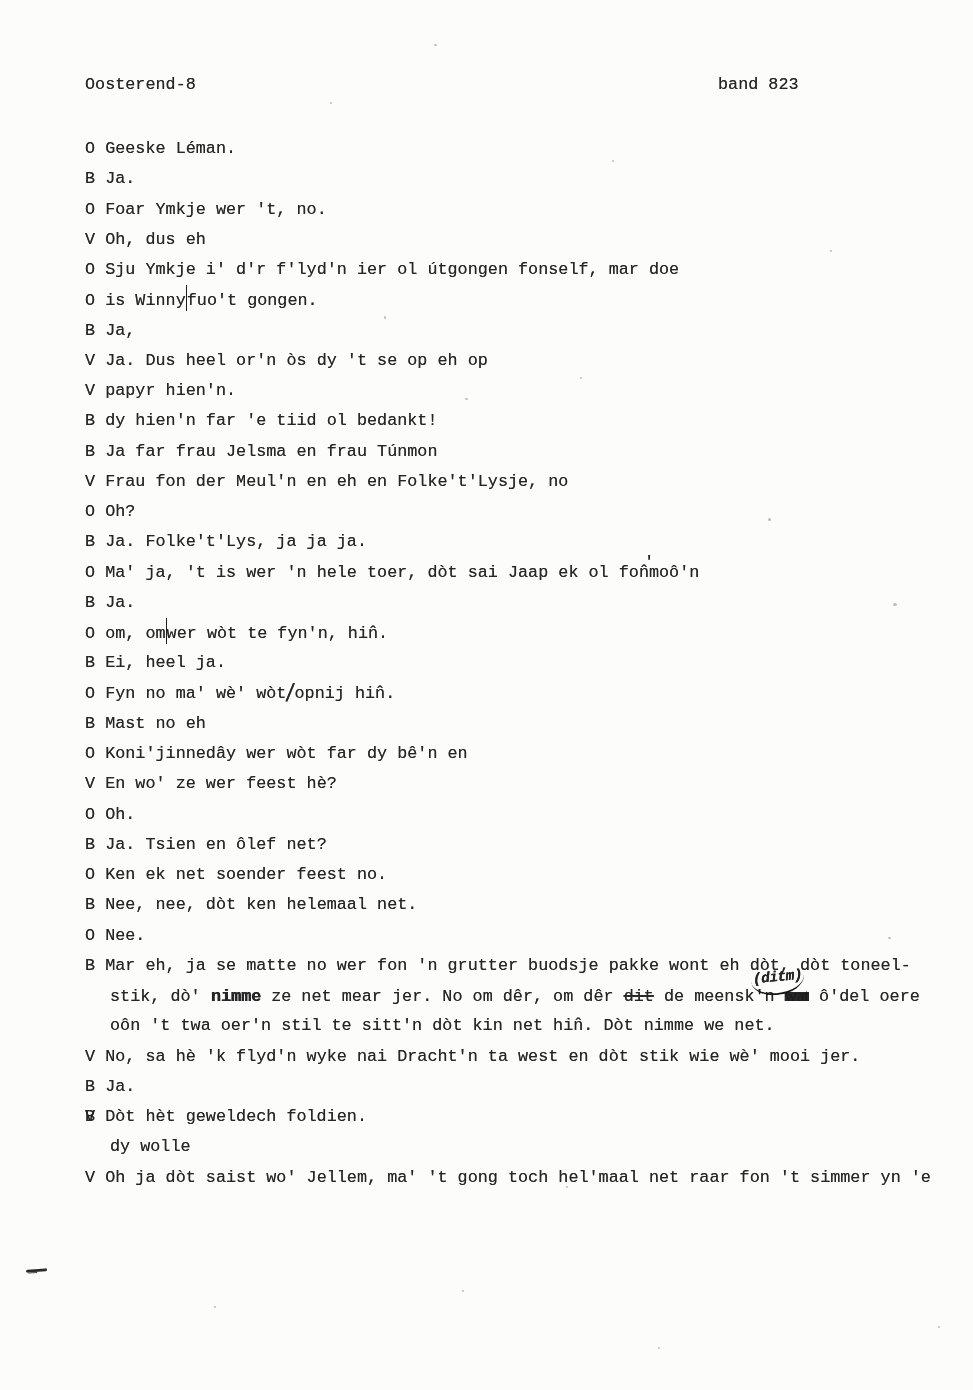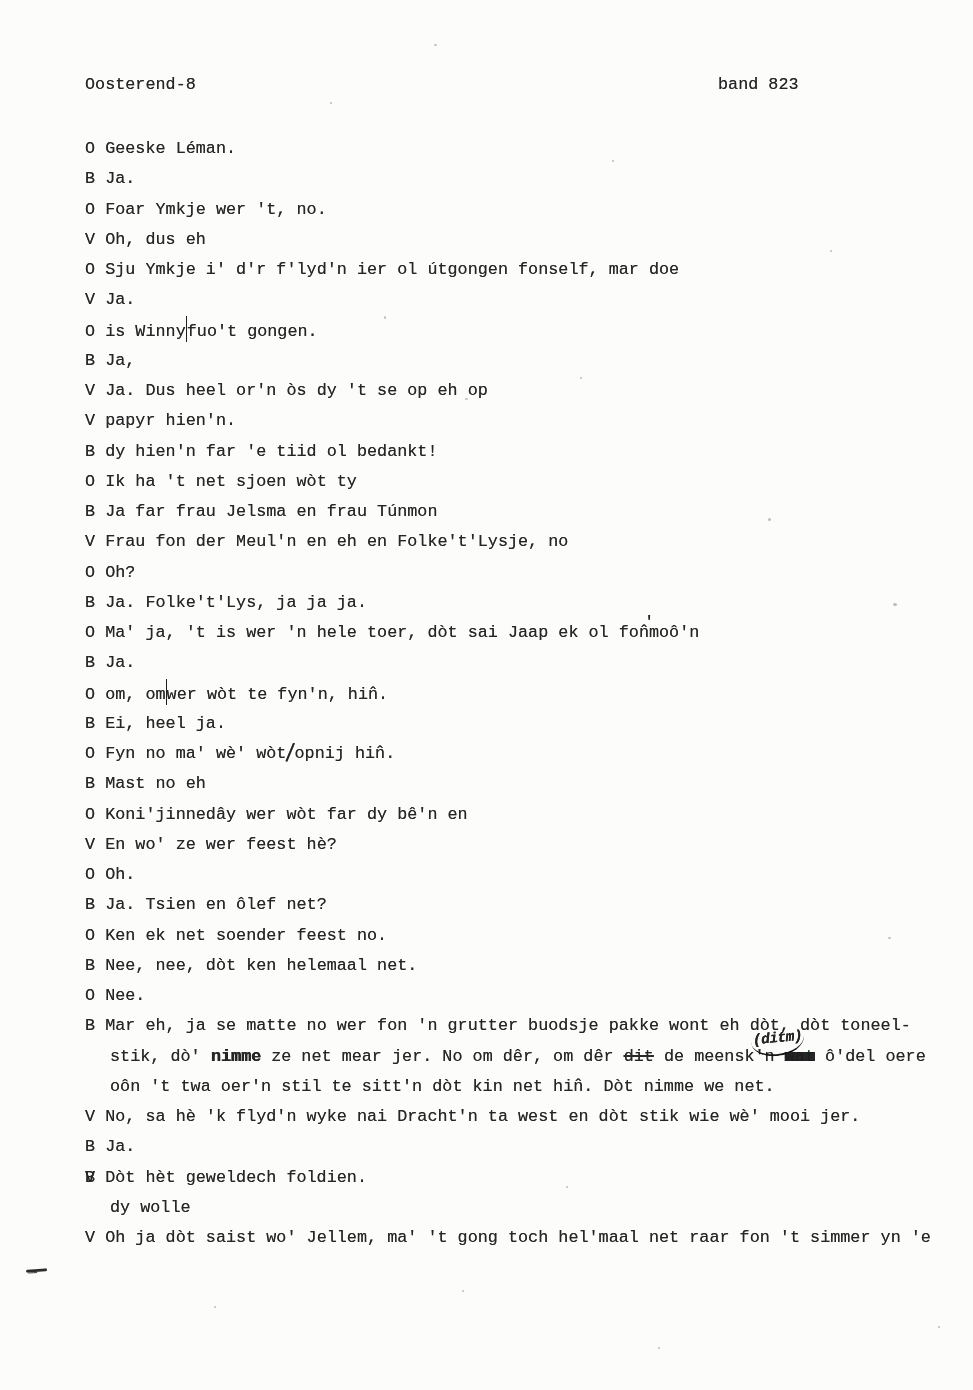--- a/index.html
+++ b/index.html
@@ -35,20 +35,21 @@
   .speaker.overtyped{position:relative;display:inline-block;width:1ch;}
   .speaker.overtyped .under{position:absolute;left:0;top:0;}
   .seg-text{display:inline;}
   .seg-bold{font-weight:bold;text-shadow:0.6px 0 0 #222;}
   .seg-strike{text-decoration:line-through;text-decoration-thickness:2px;text-decoration-color:#2a2a2a;}
   .seg-scribble{
     color:#14532d;
     text-decoration:line-through;
     text-decoration-thickness:0.55em;
     text-decoration-color:rgba(28,28,28,.88);
+    font-family:Liberation Serif, serif;
   }
   .seg-bar{
     display:inline-block;width:0;
     border-left:1.8px solid #1f1f1f;
     height:1.55em;vertical-align:-0.38em;
   }
   .seg-slash{
     display:inline-block;
     font-weight:bold;
     transform:scaleY(1.55) translateY(1px) rotate(4deg);
@@ -85,27 +86,25 @@
 <div class="page">
   <span class="header-left">Oosterend-8</span>
   <span class="header-right">band 823</span>
 
   <div id="transcript">
       <div class="t-line"><span class="speaker">O</span> <span class="seg-text">Geeske Léman.</span></div>
       <div class="t-line"><span class="speaker">B</span> <span class="seg-text">Ja.</span></div>
       <div class="t-line"><span class="speaker">O</span> <span class="seg-text">Foar Ymkje wer 't, no.</span></div>
       <div class="t-line"><span class="speaker">V</span> <span class="seg-text">Oh, dus eh</span></div>
       <div class="t-line"><span class="speaker">O</span> <span class="seg-text">Sju Ymkje i' d'r f'lyd'n ier ol útgongen fonself, mar doe</span></div>
-      <div class="t-line"><span class="speaker">V</span> <span class="seg-text">Ja.</span></div>
       <div class="t-line"><span class="speaker">O</span> <span class="seg-text">is Winny</span><span class="seg-bar"></span><span class="seg-text">fuo't gongen.</span></div>
       <div class="t-line"><span class="speaker">B</span> <span class="seg-text">Ja,</span></div>
       <div class="t-line"><span class="speaker">V</span> <span class="seg-text">Ja. Dus heel or'n òs dy 't se op eh op</span></div>
       <div class="t-line"><span class="speaker">V</span> <span class="seg-text">papyr hien'n.</span></div>
       <div class="t-line"><span class="speaker">B</span> <span class="seg-text">dy hien'n far 'e tiid ol bedankt!</span></div>
-      <div class="t-line"><span class="speaker">O</span> <span class="seg-text">Ik ha 't net sjoen wòt ty</span></div>
       <div class="t-line"><span class="speaker">B</span> <span class="seg-text">Ja far frau Jelsma en frau Túnmon</span></div>
       <div class="t-line"><span class="speaker">V</span> <span class="seg-text">Frau fon der Meul'n en eh en Folke't'Lysje, no</span></div>
       <div class="t-line"><span class="speaker">O</span> <span class="seg-text">Oh?</span></div>
       <div class="t-line"><span class="speaker">B</span> <span class="seg-text">Ja. Folke't'Lys, ja ja ja.</span></div>
       <div class="t-line"><span class="speaker">O</span> <span class="seg-text">Ma' ja, 't is wer 'n hele toer, dòt sai Jaap ek ol fon̂</span><span class="seg-raised">'</span><span class="seg-text">moô'n</span></div>
       <div class="t-line"><span class="speaker">B</span> <span class="seg-text">Ja.</span></div>
       <div class="t-line"><span class="speaker">O</span> <span class="seg-text">om, om</span><span class="seg-bar"></span><span class="seg-text">wer wòt te fyn'n, hin̂.</span></div>
       <div class="t-line"><span class="speaker">B</span> <span class="seg-text">Ei, heel ja.</span></div>
       <div class="t-line"><span class="speaker">O</span> <span class="seg-text">Fyn no ma' wè' wòt</span><span class="seg-slash">/</span><span class="seg-text">opnij hin̂.</span></div>
       <div class="t-line"><span class="speaker">B</span> <span class="seg-text">Mast no eh</span></div>

